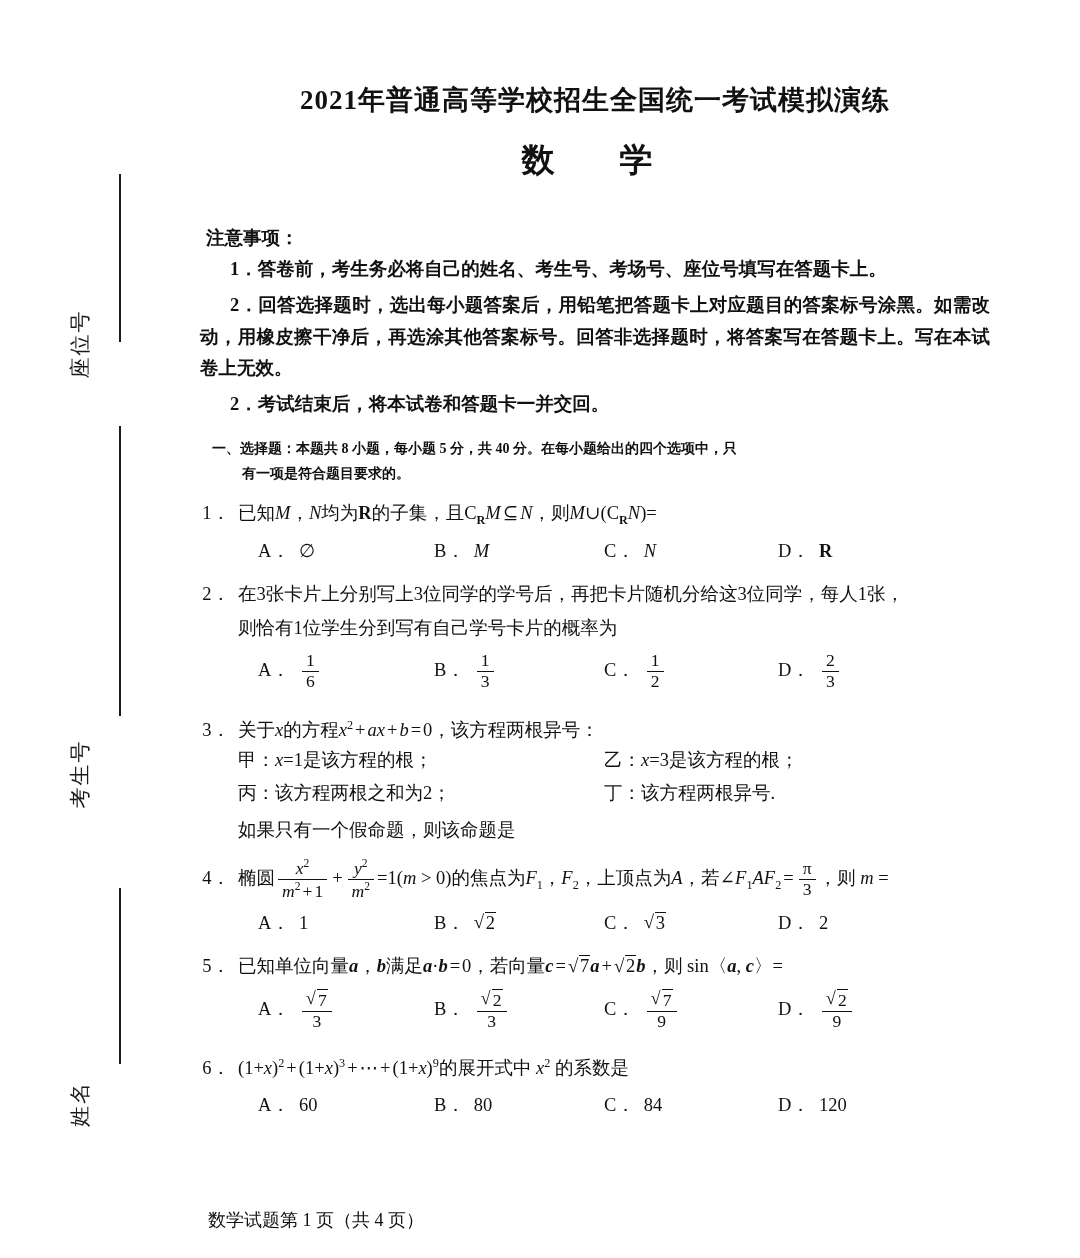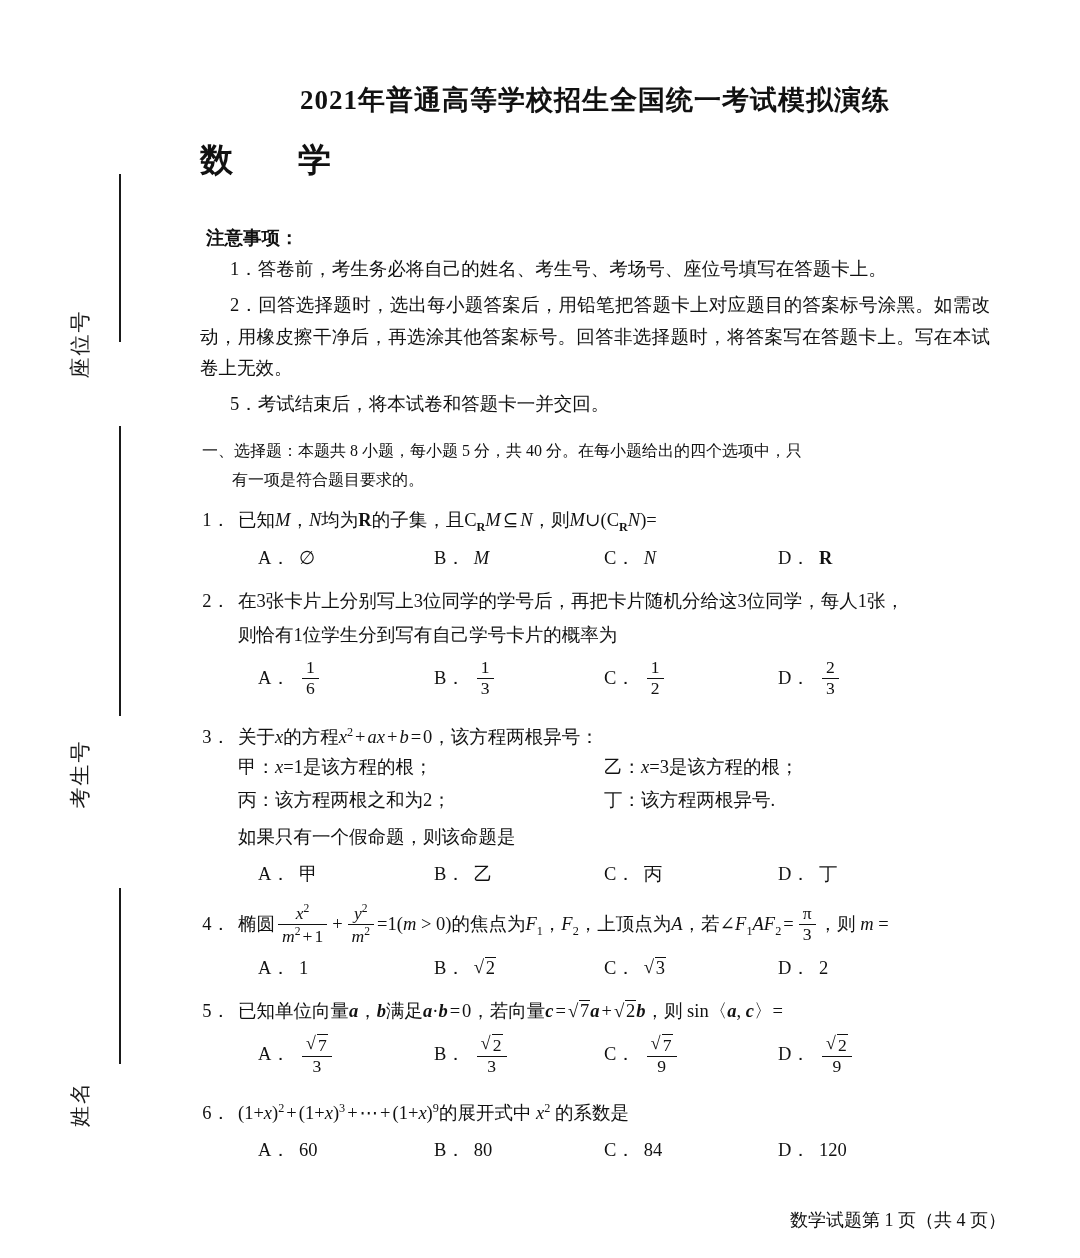--- a/index.html
+++ b/index.html
@@ -55,47 +55,48 @@
 
   .doc-title {
     text-align: center;
     font-size: 27px;
     font-weight: 700;
     letter-spacing: 1px;
     margin-top: 82px;
     font-family: "Liberation Serif", "DejaVu Serif", serif;
   }
   .subject-title {
+    text-align: center;
     font-size: 33px;
     font-weight: 700;
     letter-spacing: 16px;
     margin-top: 20px;
     font-family: "Liberation Sans", "DejaVu Sans", sans-serif;
   }
 
   .notice-head {
     font-size: 18.5px;
     font-weight: 700;
     margin-top: 42px;
     margin-left: 6px;
   }
   .notice-item {
     font-size: 18.5px;
     line-height: 1.72;
     margin-top: 4px;
     text-align: justify;
   }
-  .notice-item.indent { text-indent: 30px; }
+  .notice-item.indent { text-indent: 30px; font-weight: bold; }
 
   .section-head {
-    font-size: 16px;
-    font-weight: 400;
+    font-size: 14px;
+    font-weight: 700;
     line-height: 1.78;
     margin-top: 16px;
-    margin-left: 2px;
+    margin-left: 12px;
     text-align: justify;
   }
   .section-head .cont { display: block; margin-left: 30px; }
 
   
   .q {
     margin-top: 12px;
     font-size: 18.5px;
   }
   .q-stem {
@@ -186,24 +187,24 @@
   }
 
   .complement {
     display: inline-block;
     white-space: nowrap;
   }
   .complement .cc { font-family: "Liberation Serif", serif; }
 
   .footer {
     position: absolute;
-    left: 16px;
+    left: 8px;
     top: 1208px;
     width: 790px;
-    text-align: right;
+    text-align: left;
     font-size: 18px;
   }
 </style>
 </head>
 <body>
 
 <div class="margin-col">
 
   <div class="stub-line" style="top:174px;height:168px;"></div>
   <div class="stub-label" style="top:330px;">座位号</div>
@@ -217,21 +218,21 @@
 </div>
 
 <div class="page">
 
   <div class="doc-title">2021年普通高等学校招生全国统一考试模拟演练</div>
   <div class="subject-title">数　学</div>
 
   <div class="notice-head">注意事项：</div>
   <div class="notice-item indent">1．答卷前，考生务必将自己的姓名、考生号、考场号、座位号填写在答题卡上。</div>
   <div class="notice-item indent">2．回答选择题时，选出每小题答案后，用铅笔把答题卡上对应题目的答案标号涂黑。如需改动，用橡皮擦干净后，再选涂其他答案标号。回答非选择题时，将答案写在答题卡上。写在本试卷上无效。</div>
-  <div class="notice-item indent">5．考试结束后，将本试卷和答题卡一并交回。</div>
+  <div class="notice-item indent">2．考试结束后，将本试卷和答题卡一并交回。</div>
 
   <div class="section-head">
     <span>一、选择题：</span><span>本题共 8 小题，每小题 5 分，共 40 分。在每小题给出的四个选项中，只</span>
     <span class="cont">有一项是符合题目要求的。</span>
   </div>
 
   <div class="q">
     <div class="q-stem">
       <span class="q-num">1．</span><span class="q-body"><span>已知</span><i class="v">M</i><span>，</span><i class="v">N</i><span>均为</span><b class="up">R</b><span>的子集，且</span><span class="complement"><span class="cc">C</span><sub class="s"><b class="up">R</b></sub><i class="v">M</i></span><span class="op">⊆</span><i class="v">N</i><span>，则</span><i class="v">M</i><span>∪(</span><span class="complement"><span class="cc">C</span><sub class="s"><b class="up">R</b></sub><i class="v">N</i></span><span>)=</span></span>
     </div>
@@ -266,26 +267,20 @@
       <span class="prop-right"><span>乙：</span><i class="v">x</i><span>=3</span><span>是该方程的根；</span></span>
     </div>
 
     <div class="prop-row">
       <span class="prop-left"><span>丙：</span><span>该方程两根之和为2；</span></span>
       <span class="prop-right"><span>丁：</span><span>该方程两根异号.</span></span>
     </div>
 
     <div class="q-sub">如果只有一个假命题，则该命题是</div>
 
-    <div class="opts">
-      <span class="opt a"><span class="lbl">A．</span><span>甲</span></span>
-      <span class="opt b"><span class="lbl">B．</span><span>乙</span></span>
-      <span class="opt c"><span class="lbl">C．</span><span>丙</span></span>
-      <span class="opt d"><span class="lbl">D．</span><span>丁</span></span>
-    </div>
   </div>
 
   <div class="q">
     <div class="q-stem">
       <span class="q-num">4．</span><span class="q-body"><span>椭圆</span><span class="frac"><span class="num"><i class="v">x</i><sup class="en">2</sup></span><span class="den"><i class="v">m</i><sup class="en">2</sup><span class="op">+</span>1</span></span><span class="op">+</span><span class="frac"><span class="num"><i class="v">y</i><sup class="en">2</sup></span><span class="den"><i class="v">m</i><sup class="en">2</sup></span></span><span>=1(<i class="v">m</i> &gt; 0)</span><span>的焦点为</span><span><i class="v">F</i><sub class="s">1</sub></span><span>，</span><span><i class="v">F</i><sub class="s">2</sub></span><span>，上顶点为</span><i class="v">A</i><span>，若</span><span>∠<i class="v">F</i><sub class="s">1</sub><i class="v">AF</i><sub class="s">2</sub><span class="op">=</span></span><span class="frac"><span class="num">π</span><span class="den">3</span></span><span>，则 <i class="v">m</i> =</span></span>
     </div>
     <div class="opts">
       <span class="opt a"><span class="lbl">A．</span><span>1</span></span>
       <span class="opt b"><span class="lbl">B．</span><span class="sq"><span class="rad">2</span></span></span>
       <span class="opt c"><span class="lbl">C．</span><span class="sq"><span class="rad">3</span></span></span>

